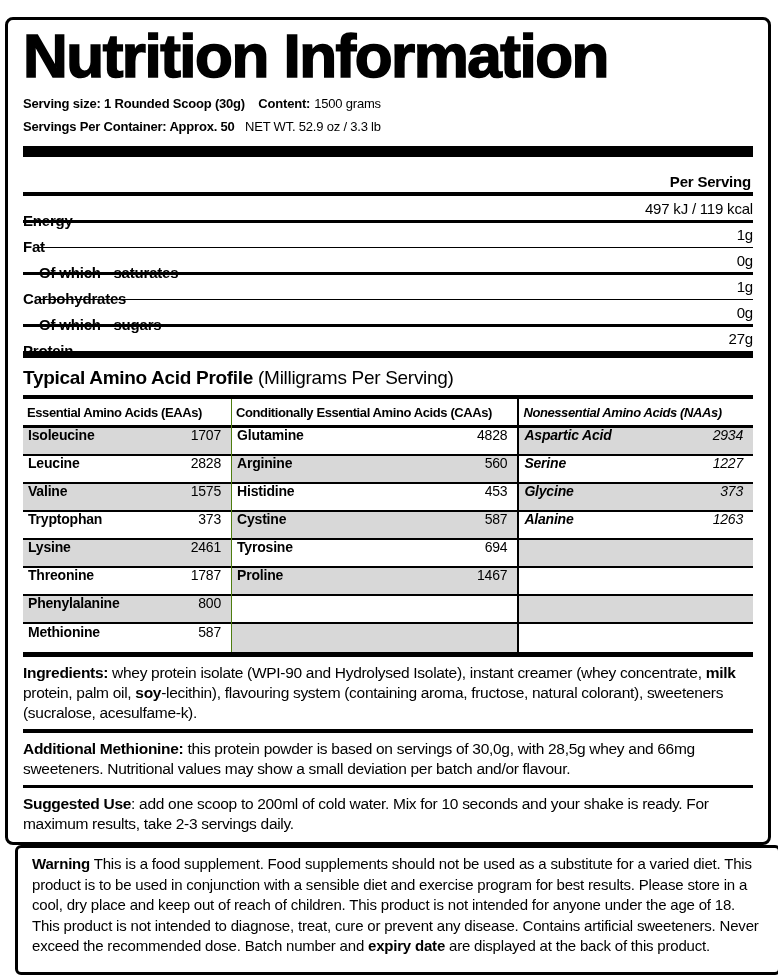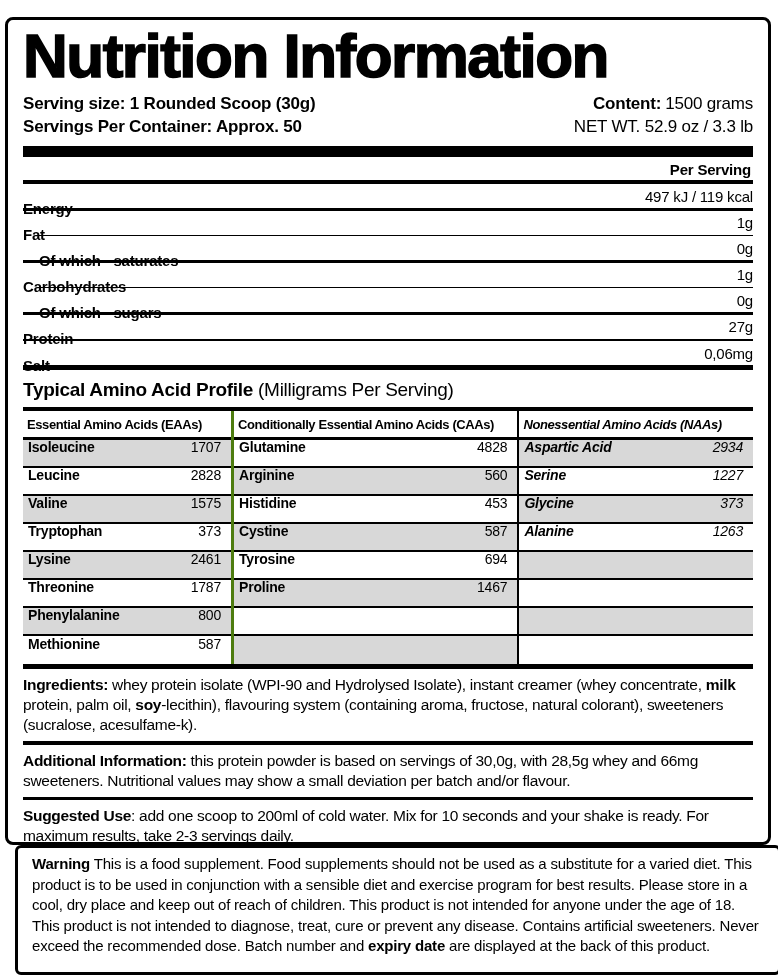--- a/index.html
+++ b/index.html
@@ -7,44 +7,44 @@
     font-family:"Liberation Sans", sans-serif; position:relative; }
 
   .main-box { position:absolute; left:5px; top:17px; width:766px; height:828px;
     border:3px solid #000; border-radius:8px; padding:0 15px; background:#fff; }
   .warn-box { position:absolute; left:15px; top:845px; width:766px; height:130px;
     border:3px solid #000; border-radius:6px; padding:6px 14px; background:#fff; }
 
   .title { font-size:62px; line-height:60px; font-weight:bold; letter-spacing:-1.5px;
     -webkit-text-stroke:1.6px #000; white-space:nowrap; margin-top:6px; }
 
-  .serving-row { display:flex; justify-content:space-between; margin-top:6px;
-    font-size:17px; line-height:23px; letter-spacing:-0.2px; }
+  .serving-row { display:flex; justify-content:flex-start; margin-top:6px;
+    font-size:13px; line-height:23px; letter-spacing:-0.2px; }
   .serving-left { font-weight:bold; }
   .serving-right { text-align:right; }
   .b { font-weight:bold; }
   .content-val { margin-left:4px; }
 
   .bar-11 { height:11px; background:#000; margin-top:8px; }
   .bar-5  { height:5px;  background:#000; }
 
   .ps-header { text-align:right; font-weight:bold; font-size:15px;
-    padding:4px 2px 2px 0; border-bottom:4px solid #000; letter-spacing:-0.2px; }
+    padding:4px 2px 2px 0; border-bottom:4px solid #000; letter-spacing:-0.2px;margin-top:12px; }
   .ps-row { display:flex; justify-content:space-between; align-items:center;
     height:24px; font-size:15px; letter-spacing:-0.2px; }
   .ps-row .name { font-weight:bold;margin-top:24px; }
   .ps-row .name.indent { padding-left:16px; }
   .div-full { height:2.5px; background:#000; }
   .div-thin { height:1.5px; background:#000; margin-left:15px; }
 
   .amino-heading { padding:9px 0 6px; font-size:19px; letter-spacing:-0.3px; }
   .amino-table { display:flex; border-top:4px solid #000; }
   .a-col { }
   .a-col-0 { width:28.5%; }
-  .a-col-1 { width:39.5%; border-left:3px solid #4d7c0f; border-right:2px solid #000; }
+  .a-col-1 { width:39.5%; border-left:1px solid #4d7c0f; border-right:2px solid #000; }
   .a-col-2 { width:32%;font-style:italic; }
   .a-head { font-weight:bold; font-size:13px; letter-spacing:-0.4px;
     padding:6px 3px 5px 4px; border-bottom:3.5px solid #000; white-space:nowrap; }
   .a-row { display:flex; justify-content:space-between; align-items:center;
     height:28px; border-bottom:2px solid #000; font-size:14px;
     padding:0 10px 12px 5px; letter-spacing:-0.2px; }
   .a-col .a-row:last-child { border-bottom:none; }
   .a-row .a-name { font-weight:bold; }
   .a-row.shade { background:#d8d8d8; }
 
@@ -98,24 +98,20 @@
       <div class="ps-row">
         <span class="name indent">Of which - sugars</span>
         <span class="value">0g</span>
       </div>
       <div class="div-full"></div>
       <div class="ps-row">
         <span class="name">Protein</span>
         <span class="value">27g</span>
       </div>
       <div class="div-full"></div>
-      <div class="ps-row">
-        <span class="name">Salt</span>
-        <span class="value">0,06mg</span>
-      </div>
     </div>
   <div class="bar-5"></div>
 
   <div class="amino-heading"><span class="b">Typical Amino Acid Profile</span><span> (Milligrams Per Serving)</span></div>
 
   <div class="amino-table" id="amino-table">
       <div class="a-col a-col-0">
         <div class="a-head">Essential Amino Acids (EAAs)</div>
         <div class="a-row shade">
           <span class="a-name">Isoleucine</span>
@@ -218,21 +214,21 @@
         <div class="a-row">
           <span class="a-name"></span>
           <span class="a-value"></span>
         </div>
       </div>
     </div>
   <div class="bar-5"></div>
 
   <div class="para" id="ingredients-p"><span class="b">Ingredients:</span><span> whey protein isolate (WPI-90 and Hydrolysed Isolate), instant creamer (whey concentrate, </span><span class="b">milk</span><span> protein, palm oil, </span><span class="b">soy</span><span>-lecithin), flavouring system (containing aroma, fructose, natural colorant), sweeteners (sucralose, acesulfame-k).</span></div>
   <div class="sec-div"></div>
-  <div class="para" id="additional-p"><span class="b">Additional Information:</span><span> this protein powder is based on servings of 30,0g, with 28,5g whey and 66mg sweeteners. Nutritional values may show a small deviation per batch and/or flavour.</span></div>
+  <div class="para" id="additional-p"><span class="b">Additional Methionine:</span><span> this protein powder is based on servings of 30,0g, with 28,5g whey and 66mg sweeteners. Nutritional values may show a small deviation per batch and/or flavour.</span></div>
   <div class="sec-div"></div>
   <div class="para" id="suggested-p"><span class="b">Suggested Use</span><span>: add one scoop to 200ml of cold water. Mix for 10 seconds and your shake is ready. For maximum results, take 2-3 servings daily.</span></div>
 
 </div>
 
 <div class="warn-box">
   <div class="warn-text" id="warning-p"><span class="b">Warning</span><span> This is a food supplement. Food supplements should not be used as a substitute for a varied diet. This product is to be used in conjunction with a sensible diet and exercise program for best results. Please store in a cool, dry place and keep out of reach of children. This product is not intended for anyone under the age of 18. This product is not intended to diagnose, treat, cure or prevent any disease. Contains artificial sweeteners. Never exceed the recommended dose. Batch number and </span><span class="b">expiry date</span><span> are displayed at the back of this product.</span></div>
 </div>
 
 </body></html>

